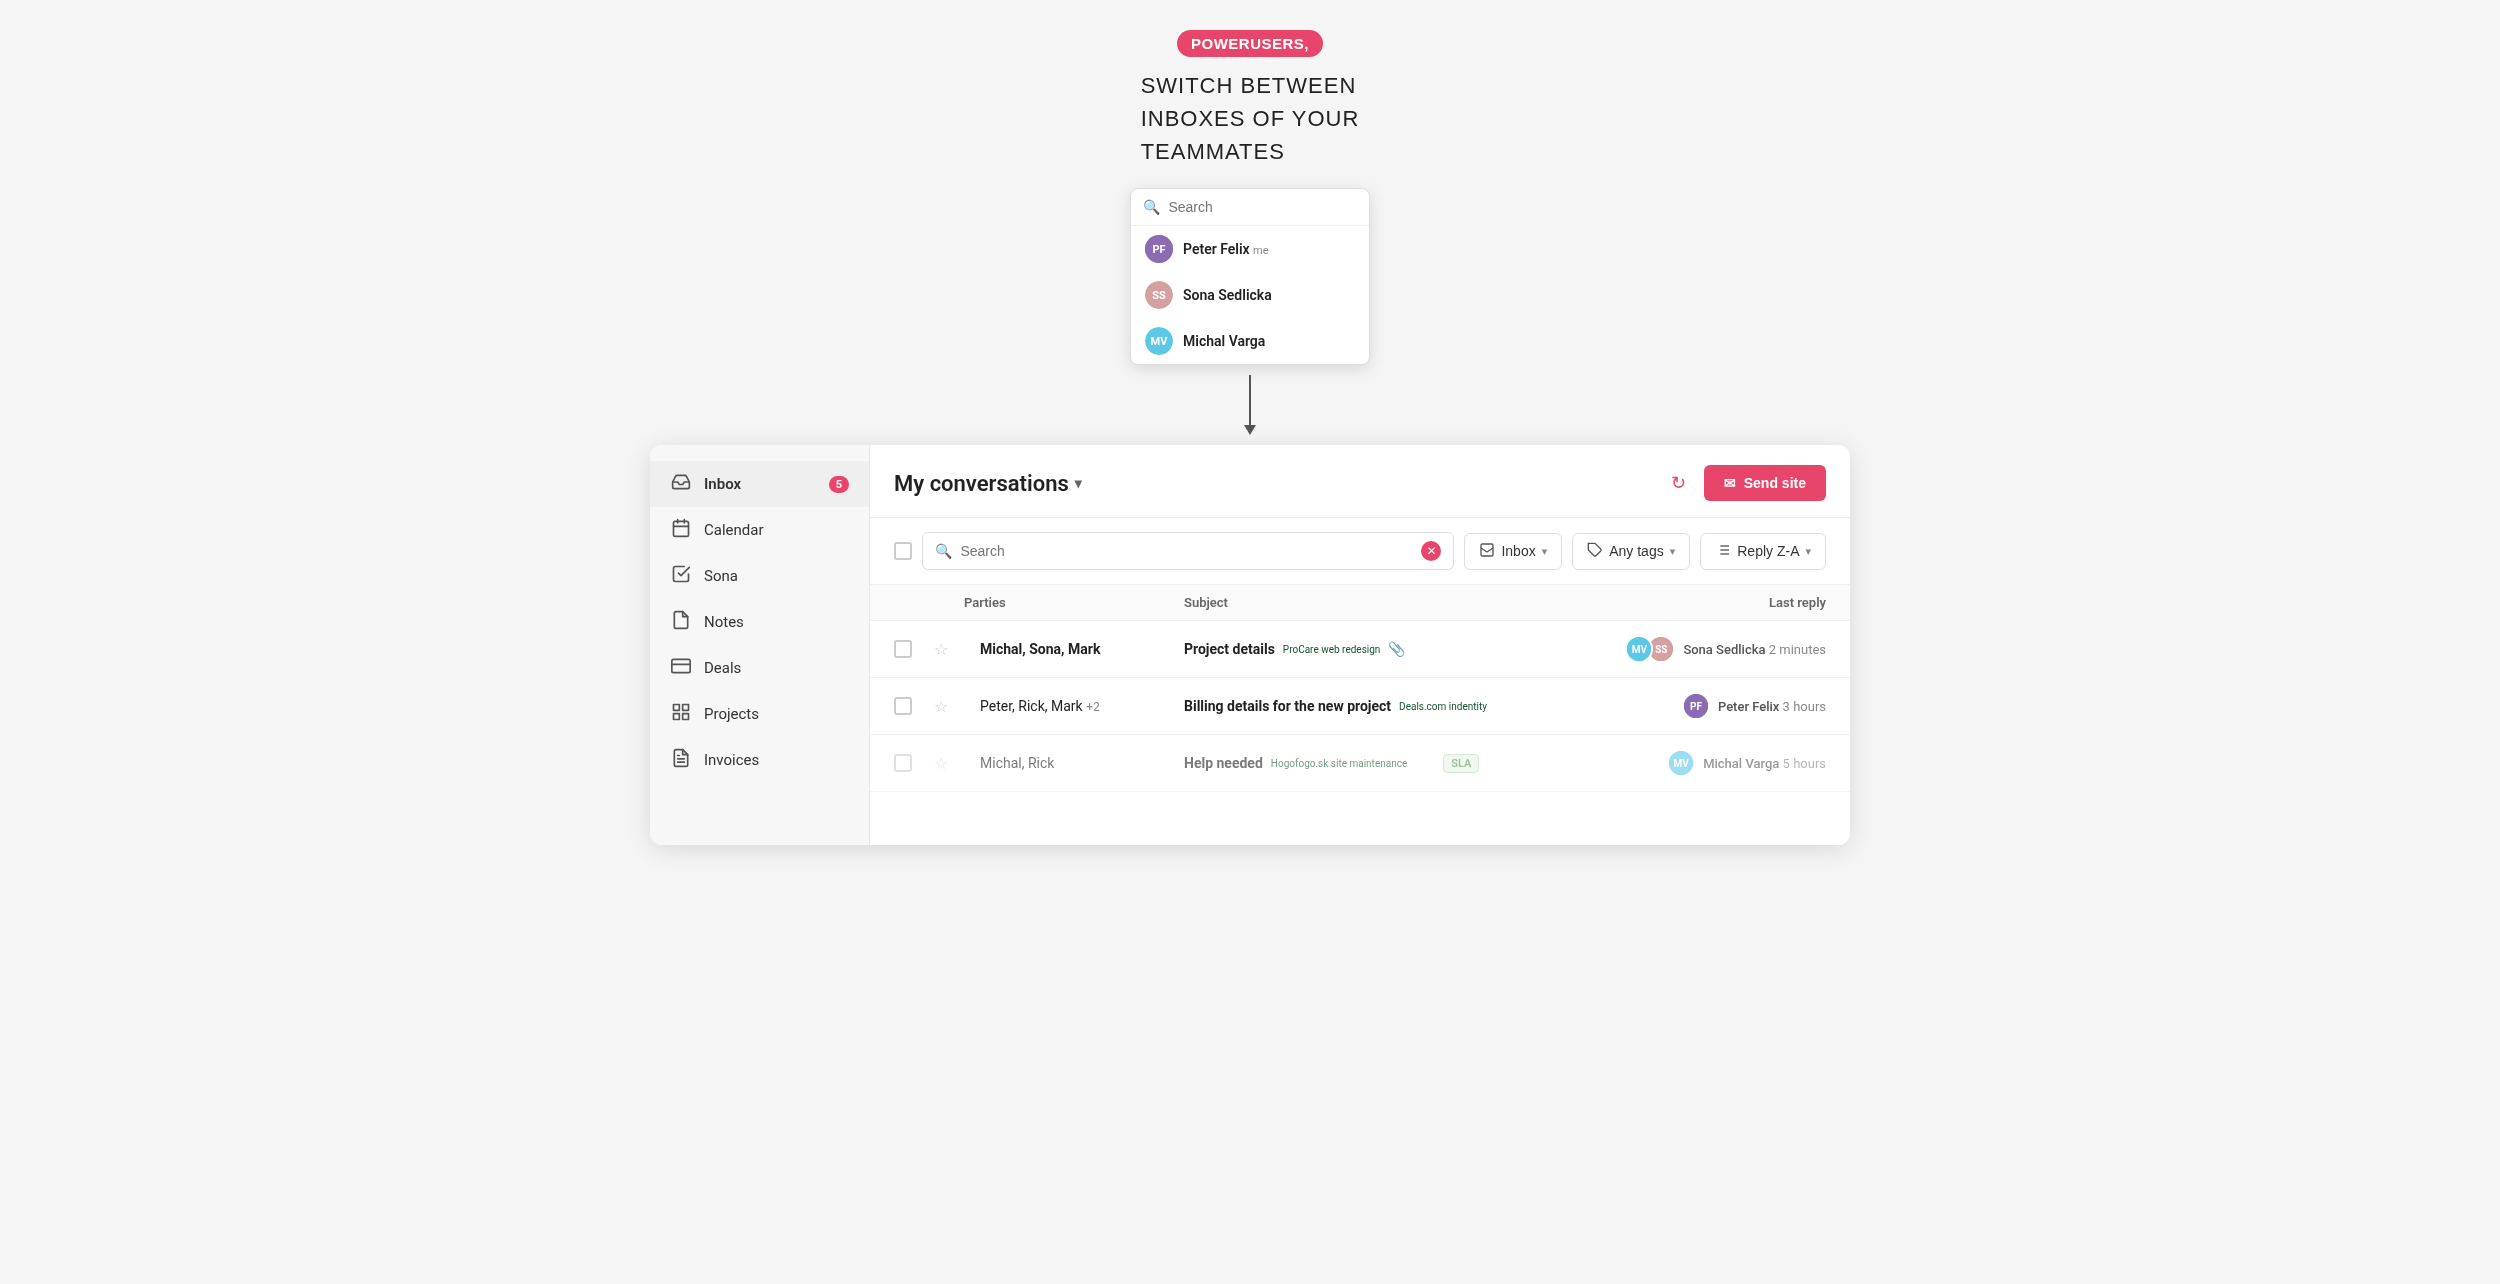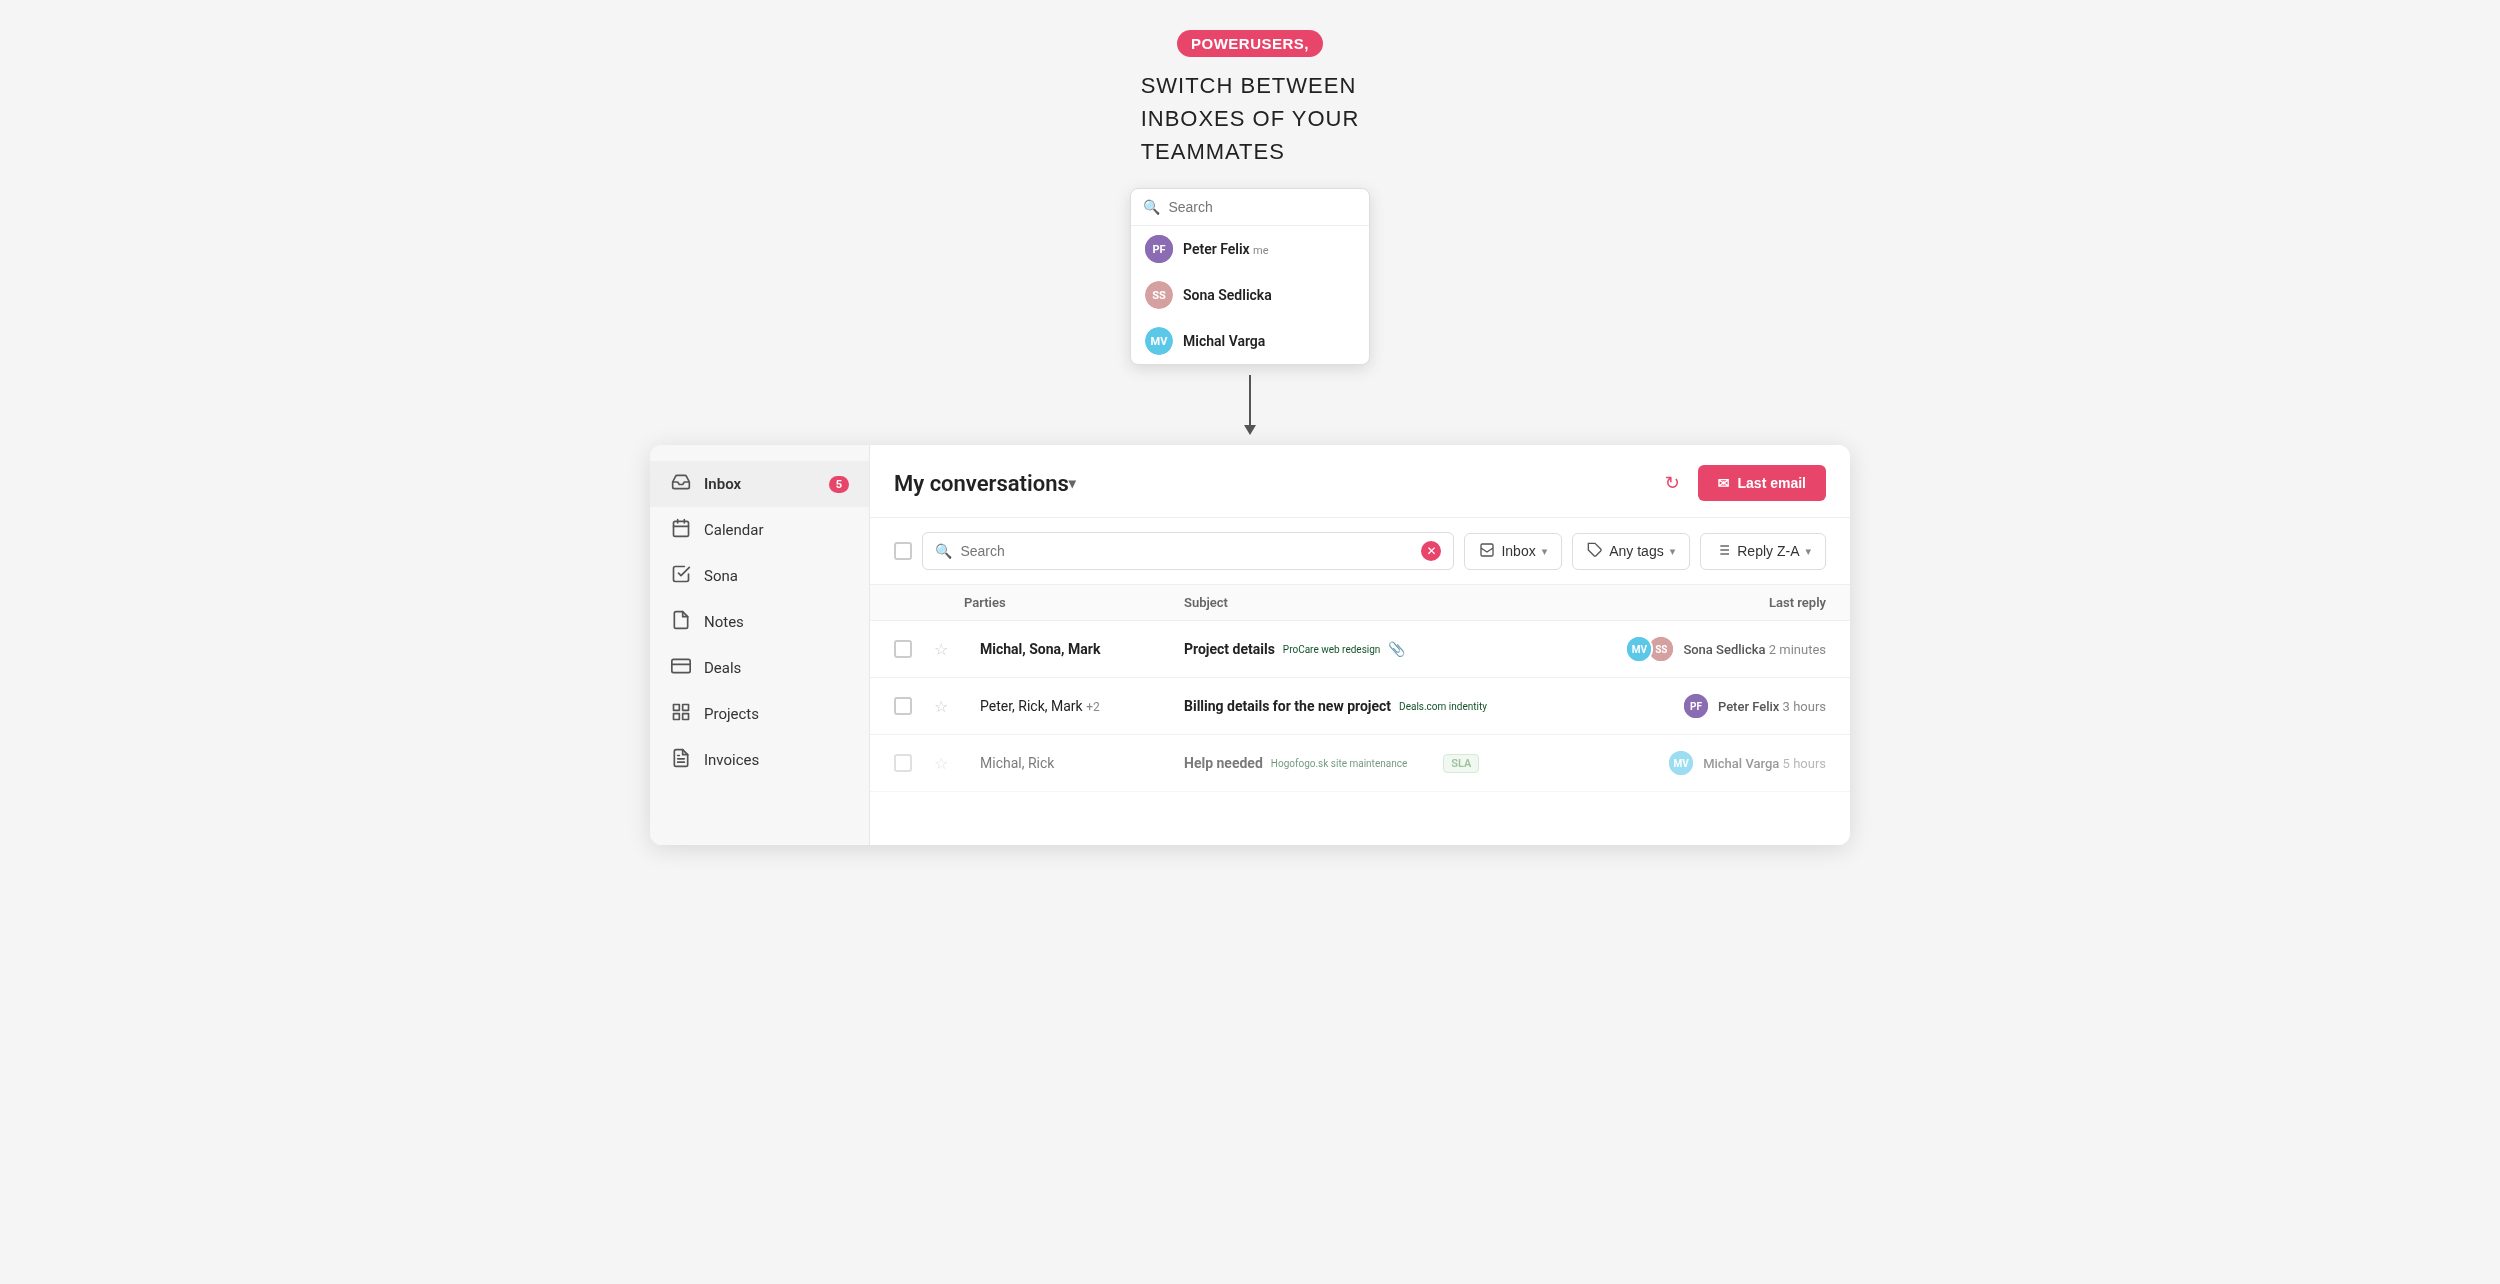--- a/index.html
+++ b/index.html
@@ -209,20 +209,21 @@
       display: flex;
       align-items: center;
       justify-content: space-between;
       padding: 20px 24px 16px;
       border-bottom: 1px solid #eee;
     }
 
     .conversations-title {
       display: flex;
       align-items: center;
+      gap: 6px;
       font-size: 22px;
       font-weight: 600;
       color: #222;
       cursor: pointer;
     }
 
     .chevron-down {
       font-size: 14px;
       color: #666;
     }
@@ -604,21 +605,21 @@
 
     <div class="conversations-header">
       <div class="conversations-title">
         <span>My conversations</span>
         <span class="chevron-down">▾</span>
       </div>
       <div class="header-actions">
         <button class="refresh-btn">↻</button>
         <button class="send-email-btn">
           <span>✉</span>
-          <span>Last email</span>
+          <span>Send site</span>
         </button>
       </div>
     </div>
 
     <div class="filters-row">
       <div class="checkbox-all"></div>
       <div class="search-box">
         <span style="color:#999; font-size:14px;">🔍</span>
         <input type="text" placeholder="Search" style="">
         <button class="clear-search">✕</button>

